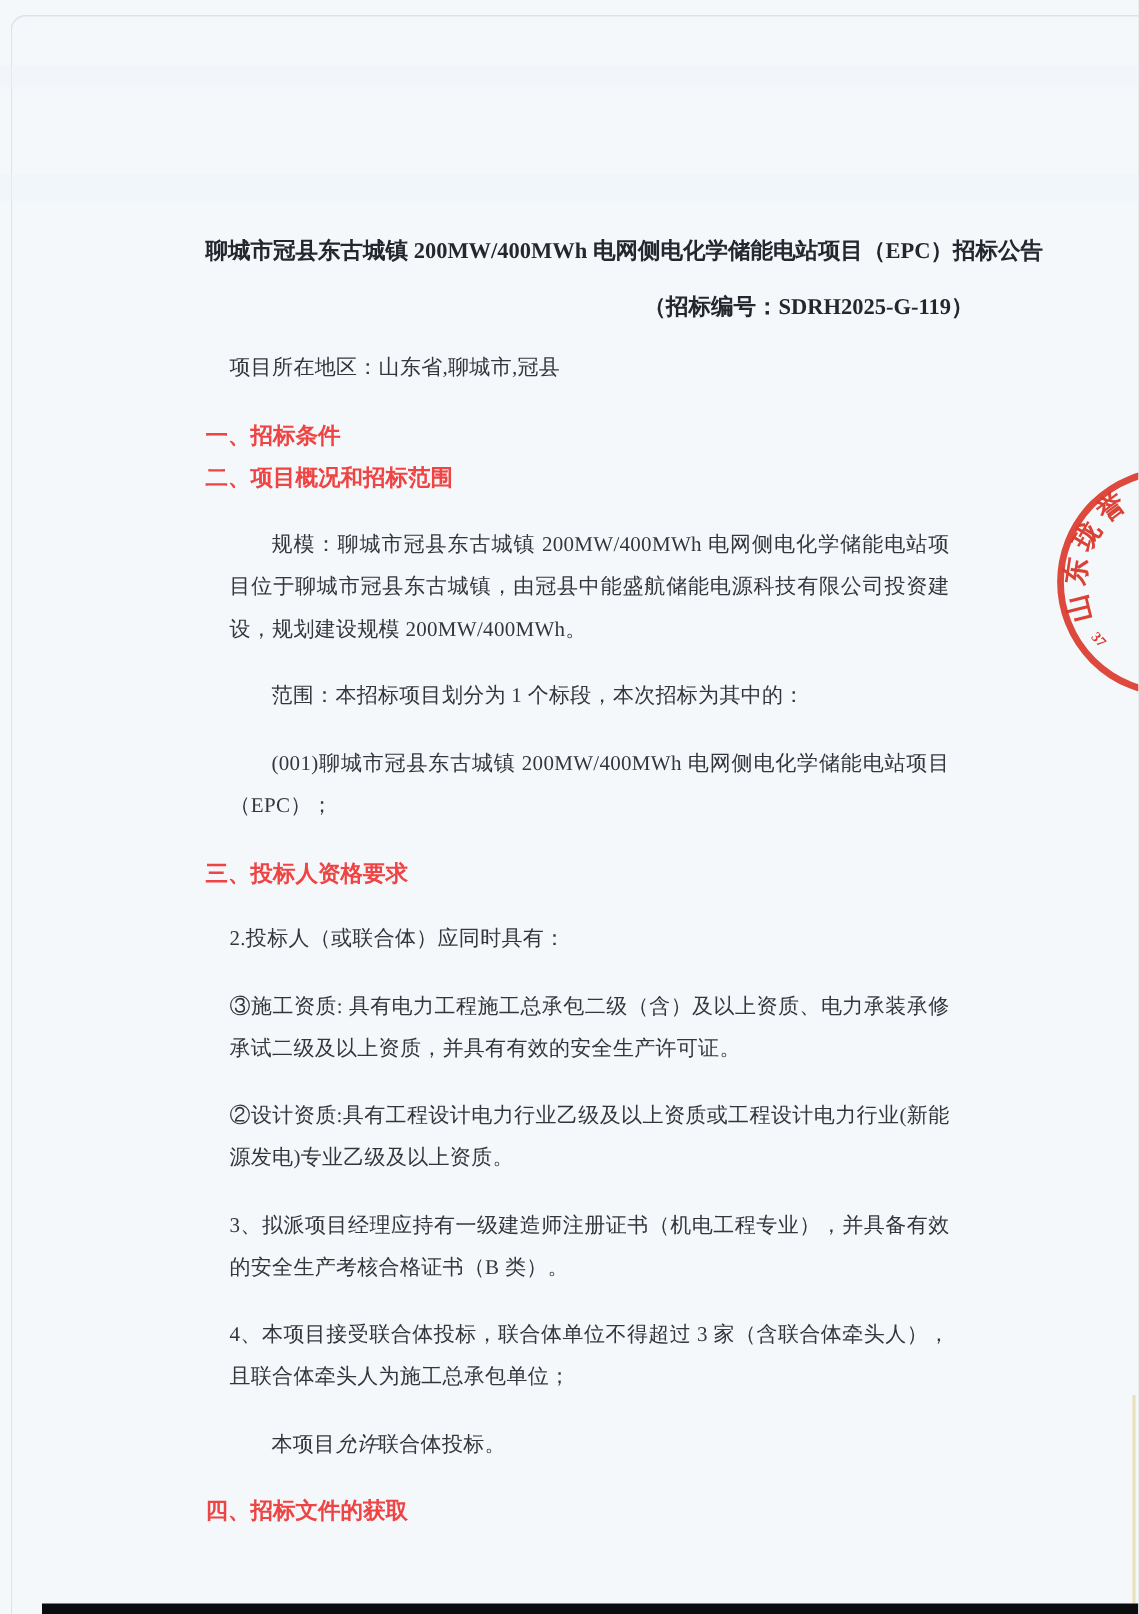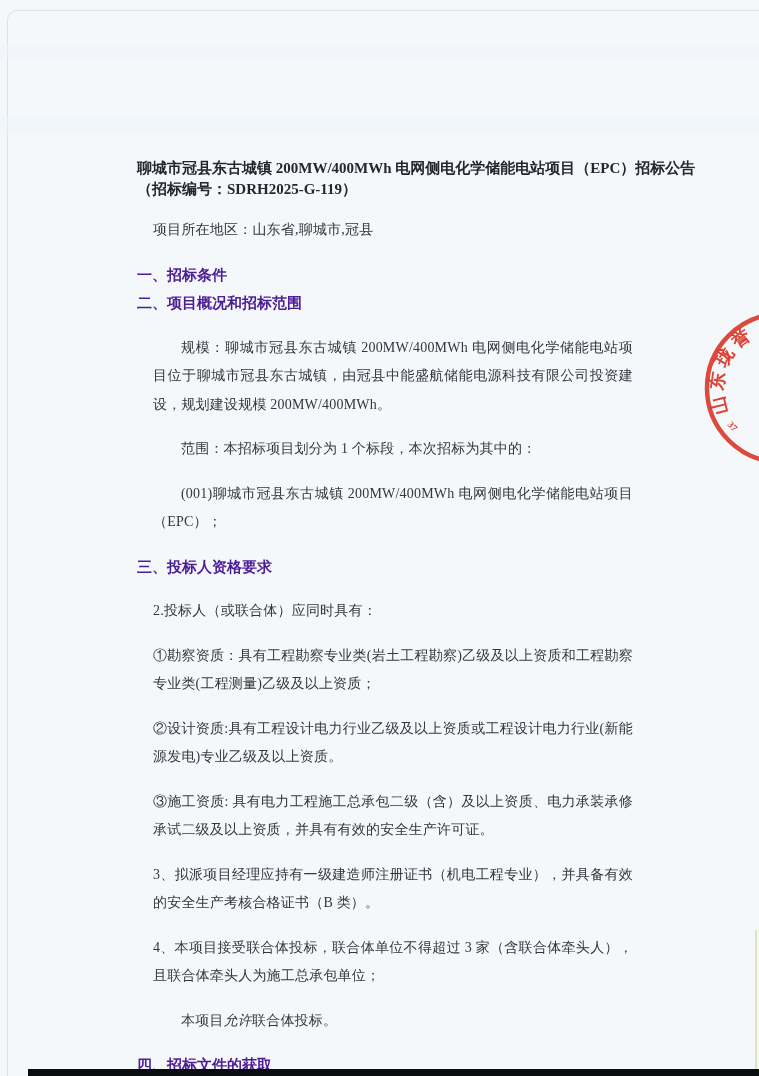--- a/index.html
+++ b/index.html
@@ -46,37 +46,37 @@
   .title {
     margin: 146px 0 0;
     font-size: 15px;
     font-weight: 700;
     color: #24282e;
     text-align: center;
     line-height: 21px;
     white-space: nowrap;
   }
   .subtitle {
-    margin-top: 0;
+    margin-top: 16px;
     font-size: 15px;
     font-weight: 700;
     color: #24282e;
-    text-align: left;
+    text-align: right;
     line-height: 21px;
   }
   .loc {
     margin: 42px 0 0;
     font-size: 14px;
     line-height: 28.5px;
   }
   .sec-heading {
     margin: 0;
     font-size: 15px;
     font-weight: 700;
-    color: #4c1d95;
+    color: #ef4444;
     line-height: 28.5px;
   }
   .body-p {
     margin: 16px;
     font-size: 14px;
     line-height: 28.5px;
     text-align: justify;
     letter-spacing: .2px;
   }
   .ind { text-indent: 2em; }
@@ -106,23 +106,22 @@
 
     <h2 class="sec-heading">一、招标条件</h2>
 
     <h2 class="sec-heading">二、项目概况和招标范围</h2>
     <p class="body-p ind">规模：聊城市冠县东古城镇 200MW/400MWh 电网侧电化学储能电站项目位于聊城市冠县东古城镇，由冠县中能盛航储能电源科技有限公司投资建设，规划建设规模 200MW/400MWh。</p>
     <p class="body-p ind">范围：本招标项目划分为 1 个标段，本次招标为其中的：</p>
     <p class="body-p ind">(001)聊城市冠县东古城镇 200MW/400MWh 电网侧电化学储能电站项目（EPC）；</p>
 
     <h2 class="sec-heading">三、投标人资格要求</h2>
     <p class="body-p">2.投标人（或联合体）应同时具有：</p>
-    <p class="body-p">①勘察资质：具有工程勘察专业类(岩土工程勘察)乙级及以上资质和工程勘察专业类(工程测量)乙级及以上资质；</p>
+    <p class="body-p">③施工资质: 具有电力工程施工总承包二级（含）及以上资质、电力承装承修承试二级及以上资质，并具有有效的安全生产许可证。</p>
     <p class="body-p">②设计资质:具有工程设计电力行业乙级及以上资质或工程设计电力行业(新能源发电)专业乙级及以上资质。</p>
-    <p class="body-p">③施工资质: 具有电力工程施工总承包二级（含）及以上资质、电力承装承修承试二级及以上资质，并具有有效的安全生产许可证。</p>
     <p class="body-p">3、拟派项目经理应持有一级建造师注册证书（机电工程专业），并具备有效的安全生产考核合格证书（B 类）。</p>
     <p class="body-p">4、本项目接受联合体投标，联合体单位不得超过 3 家（含联合体牵头人），且联合体牵头人为施工总承包单位；</p>
     <p class="body-p ind"><span>本项目</span><em>允许</em><span>联合体投标。</span></p>
 
     <h2 class="sec-heading">四、招标文件的获取</h2>
 
   </div>
 
   <svg class="seal" width="164" height="164" viewBox="0 0 164 164" aria-hidden="true">
     <defs>

